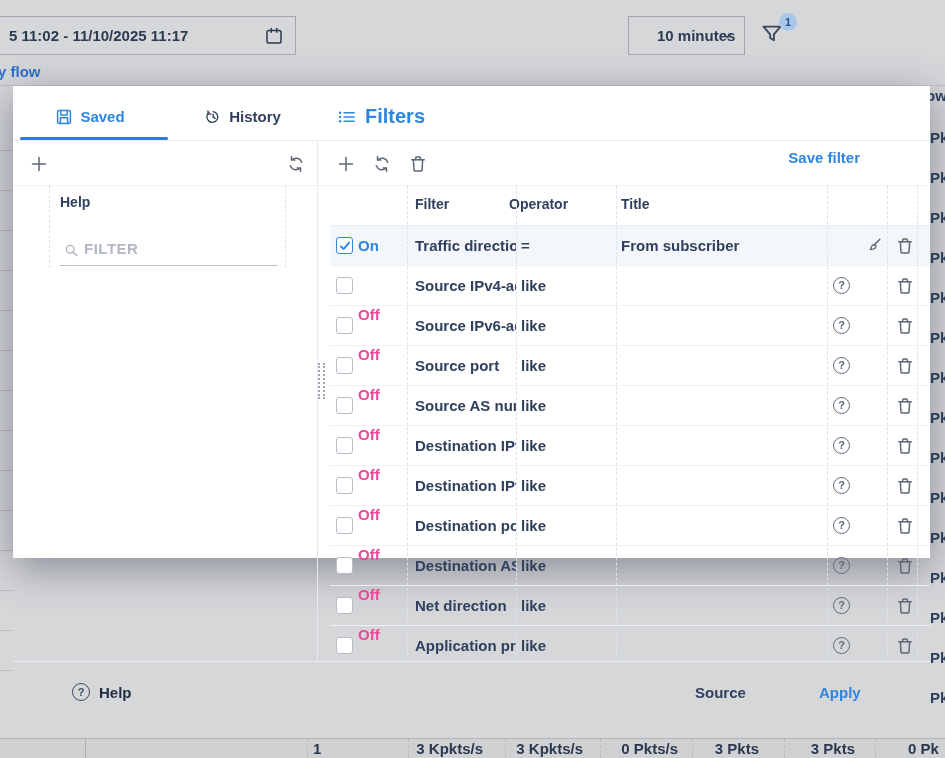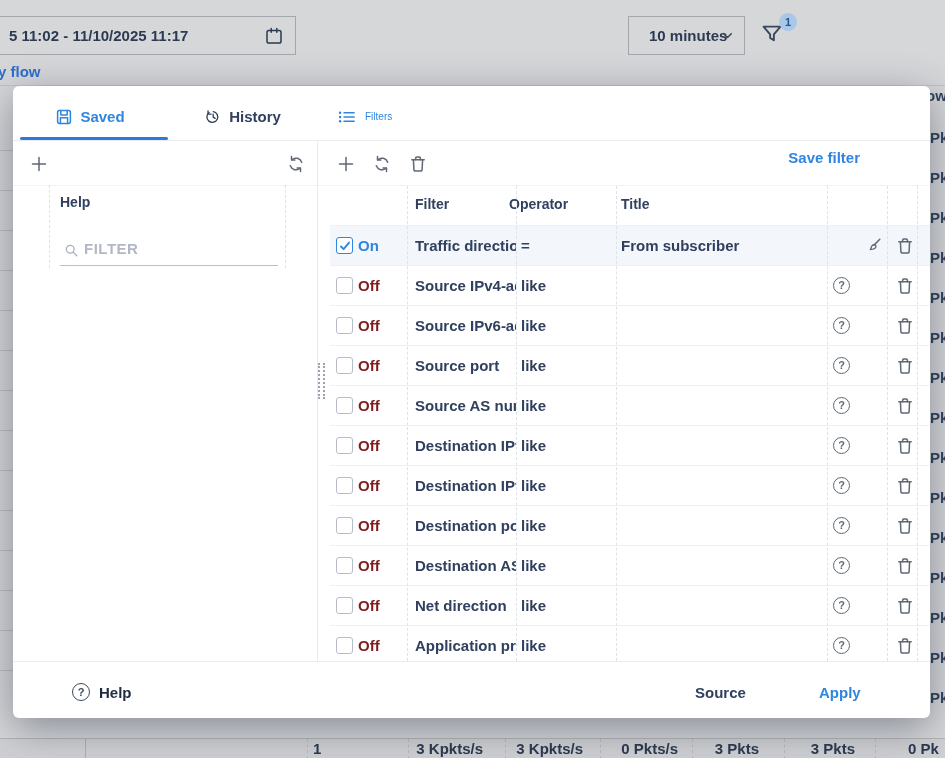--- a/index.html
+++ b/index.html
@@ -8,39 +8,39 @@
 
   
   .ic{display:block;fill:none;stroke:currentColor;stroke-width:1.5;stroke-linecap:round;stroke-linejoin:round;}
 
   
   .tb-box{position:absolute;top:16px;height:39px;border:1px solid #a3a6ab;display:flex;align-items:center;color:#2c3a52;font-size:15px;font-weight:600;}
   .datebox{left:-30px;width:326px;padding-left:38px;}
   .datebox .ic{position:absolute;right:12px;width:18px;height:18px;color:#2c3a52;}
   .devbox{left:305px;width:315px;padding-left:14px;}
   .chev{position:absolute;right:12px;width:15px;height:15px;color:#39465c;}
-  .minbox{left:628px;width:117px;padding-left:20px;}
+  .minbox{left:628px;width:117px;padding-left:28px;}
   .minbox .chev{right:9px;}
   .funnelbtn{position:absolute;left:761px;top:24px;width:22px;height:20px;color:#39465c;}
   .badge{position:absolute;left:779px;top:13px;width:18px;height:18px;border-radius:50%;background:#a9c7e8;color:#26588f;font-size:11px;font-weight:700;display:flex;align-items:center;justify-content:center;}
   .crumb{position:absolute;left:-2px;top:63px;color:#2e6fce;font-size:15px;font-weight:600;}
   .topline{position:absolute;left:0;top:85px;width:100%;height:1px;background:#c2c3c5;}
 
   
   .bg-ow{position:absolute;left:926px;top:87px;color:#30405e;font-size:15px;font-weight:700;}
   .bg-pk{position:absolute;left:930px;width:22px;color:#30405e;font-size:15px;font-weight:600;line-height:20px;}
   .bg-lline{position:absolute;left:0;width:13px;height:1px;background:#bcbdbf;}
   .bgrow{position:absolute;left:0;top:738px;width:945px;height:20px;background:#d0d1d3;border-top:1px solid #b3b4b6;color:#2b3950;font-size:15px;font-weight:600;}
   .bgrow span{position:absolute;top:1px;line-height:18px;}
   .bc1{left:313px;} .bc2{right:462px;} .bc3{right:362px;} .bc4{right:267px;} .bc5{right:186px;} .bc6{right:90px;} .bc7{left:908px;}
   .bsep{position:absolute;top:0;height:20px;width:0;border-left:1px dashed #b9babd;}
   .bsol{position:absolute;top:0;left:85px;height:20px;width:1px;background:#aeafb2;}
 
   
-  .modal{position:absolute;left:13px;top:86px;width:917px;height:632px;background:#fff;border-radius:6px;box-shadow:0 10px 40px rgba(35,45,65,.45);}
+  .modal{position:absolute;left:13px;top:86px;width:917px;height:472px;background:#fff;border-radius:0;box-shadow:0 10px 40px rgba(35,45,65,.45);}
   .hline{position:absolute;left:0;right:0;top:54px;height:1px;background:#e9edf2;}
   .hline2{position:absolute;left:0;right:0;top:99px;height:1px;background:#f0f3f7;}
   .fline{position:absolute;left:0;right:0;top:575px;height:1px;background:#e9edf2;}
   .vline{position:absolute;left:304px;top:55px;width:1px;height:520px;background:#e7ebf0;}
   .grip{position:absolute;left:305px;top:277px;width:7px;height:36px;border-left:2px dotted #9aa3b1;border-right:2px dotted #9aa3b1;cursor:col-resize;}
 
   
   .tab{position:absolute;top:0;height:55px;display:flex;align-items:center;justify-content:center;gap:8px;padding-top:6px;font-size:15px;font-weight:700;cursor:pointer;}
   .tab .ic{width:16px;height:16px;}
   .tab-saved{left:0;width:155px;color:#2f86e0;}
@@ -53,35 +53,35 @@
   .ldash{position:absolute;top:99px;height:83px;width:0;border-left:1px dashed #dde3ec;}
   .ld1{left:36px;} .ld2{left:272px;}
   .lsearch{position:absolute;left:47px;top:146px;width:218px;height:34px;border:none;border-bottom:1px solid #b9c0cc;background:transparent;padding:0 0 0 24px;font-size:15px;color:#30405e;outline:none;}
   .lsearch::placeholder{color:#b2b8c3;font-weight:600;letter-spacing:.5px;}
   .lsearch-ic{position:absolute;left:52px;top:158px;width:14px;height:14px;color:#a9b0bc;pointer-events:none;}
 
   
   .rpanel{position:absolute;left:317px;top:0;width:600px;height:575px;}
   .rheader{position:absolute;left:0;top:0;height:55px;display:flex;align-items:center;gap:10px;padding:6px 0 0 8px;color:#2f86e0;}
   .rheader .ic{width:17px;height:14px;}
-  .rtitle{font-size:10px;font-weight:400;}
+  .rtitle{font-size:20px;font-weight:700;}
   .rp-plus{left:7px;top:69px;} .rp-refresh{left:43px;top:69px;} .rp-trash{left:79px;top:69px;}
   .savefilter{position:absolute;right:70px;top:63px;color:#2f86e0;font-size:15px;font-weight:700;cursor:pointer;}
 
   .ftable{position:absolute;left:0;top:100px;width:600px;height:475px;overflow:hidden;}
   .fhead{position:relative;height:40px;border-bottom:1px solid #edf0f5;}
   .fhead span{position:absolute;top:10px;font-size:14px;font-weight:700;color:#30405e;}
   .h-filter{left:85px;} .h-op{left:179px;} .h-val{left:291px;}
   .frow{position:relative;height:40px;border-bottom:1px solid #edf0f5;}
   .frow.sel{background:#f3f6fa;}
   .cb{position:absolute;left:6px;top:11px;width:17px;height:17px;border:1.5px solid #b6bcc8;border-radius:3px;cursor:pointer;background:#fff;}
   .cb.checked{border-color:#2f86e0;color:#2f86e0;}
   .cb .ic{width:14px;height:14px;margin:0.5px;}
   .state{position:absolute;left:28px;top:10px;font-size:15px;font-weight:600;line-height:20px;}
-  .state.on{color:#2f86e0;} .state.off{color:#7f1d1d;}
+  .state.on{color:#2f86e0;} .state.off{color:#ec4899;margin-top:29px;}
   .fname{position:absolute;left:85px;top:10px;width:101px;font-size:15px;font-weight:600;line-height:20px;color:#30405e;white-space:nowrap;overflow:hidden;}
   .fop{position:absolute;left:191px;top:10px;font-size:15px;font-weight:600;line-height:20px;color:#30405e;}
   .fval{position:absolute;left:291px;top:10px;font-size:15px;font-weight:600;line-height:20px;color:#30405e;white-space:nowrap;}
   .act{position:absolute;top:11px;width:18px;height:18px;color:#5f6877;cursor:pointer;}
   .act .ic{width:18px;height:18px;}
   .a-help{left:503px;} .a-clear{left:534px;} .a-del{left:566px;}
   .qicon{display:flex;align-items:center;justify-content:center;width:17px;height:17px;border:1.4px solid currentColor;border-radius:50%;font-size:11px;font-weight:700;line-height:1;}
   .fdash{position:absolute;top:0;bottom:0;width:0;border-left:1px dashed #dde3ec;}
   .fd1{left:77px;} .fd2{left:186px;} .fd3{left:286px;} .fd4{left:497px;} .fd5{left:557px;} .fd6{left:587px;}
 

